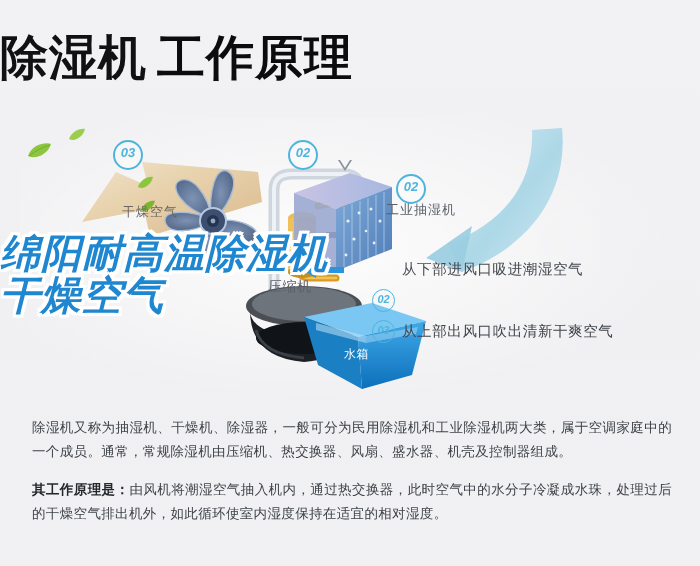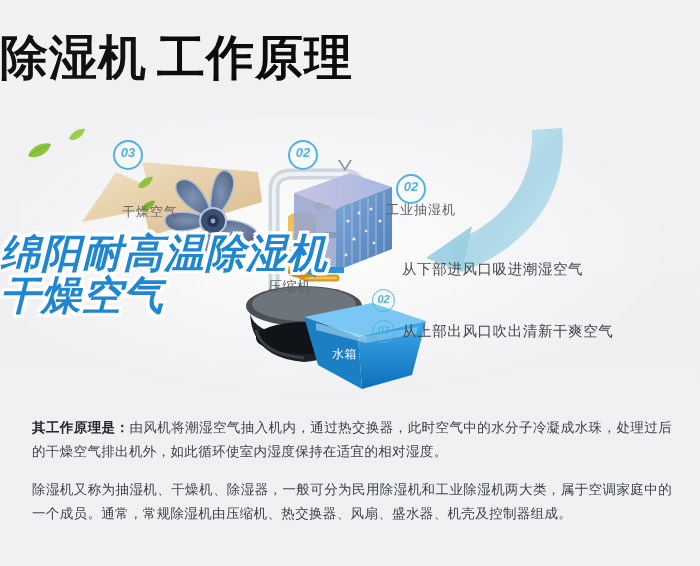--- a/index.html
+++ b/index.html
@@ -187,21 +187,21 @@
   
   .lbl {
     position: absolute;
     font-size: 13px;
     color: #4a4e55;
     letter-spacing: 1px;
     white-space: nowrap;
   }
   .lbl-dry   { left: 122px; top: 85px; color:#6a655d; }
   .lbl-humid { left: 386px; top: 83px; color:#5a6068; }
-  .lbl-tank  { left: 332px; top: 228px; color:#ffffff; font-size:12px; letter-spacing:0.5px; }
+  .lbl-tank  { left: 344px; top: 228px; color:#ffffff; font-size:12px; letter-spacing:0.5px; }
   .lbl-comp  { left: 268px; top: 160px; color:#5c6066; font-size:14px; letter-spacing:0.5px;text-align:center; }
 
   
   .captions {
     position: absolute;
     left: 372px;
     top: 254px;
     width: 300px;
   }
   .cap-row {
@@ -485,17 +485,17 @@
       <div class="cap-text">从上部出风口吹出清新干爽空气</div>
     </div>
   </div>
 
   <div class="watermark">
     <span class="wm-line">绵阳耐高温除湿机</span>
     <span class="wm-line">干燥空气</span>
   </div>
 
   <div class="body-text">
+    <p class="para">除湿机又称为抽湿机、干燥机、除湿器，一般可分为民用除湿机和工业除湿机两大类，属于空调家庭中的一个成员。通常，常规除湿机由压缩机、热交换器、风扇、盛水器、机壳及控制器组成。</p>
     <p class="para"><span class="strong">其工作原理是：</span><span>由风机将潮湿空气抽入机内，通过热交换器，此时空气中的水分子冷凝成水珠，处理过后的干燥空气排出机外，如此循环使室内湿度保持在适宜的相对湿度。</span></p>
-    <p class="para">除湿机又称为抽湿机、干燥机、除湿器，一般可分为民用除湿机和工业除湿机两大类，属于空调家庭中的一个成员。通常，常规除湿机由压缩机、热交换器、风扇、盛水器、机壳及控制器组成。</p>
   </div>
 
 </div>
 
 </body></html>

